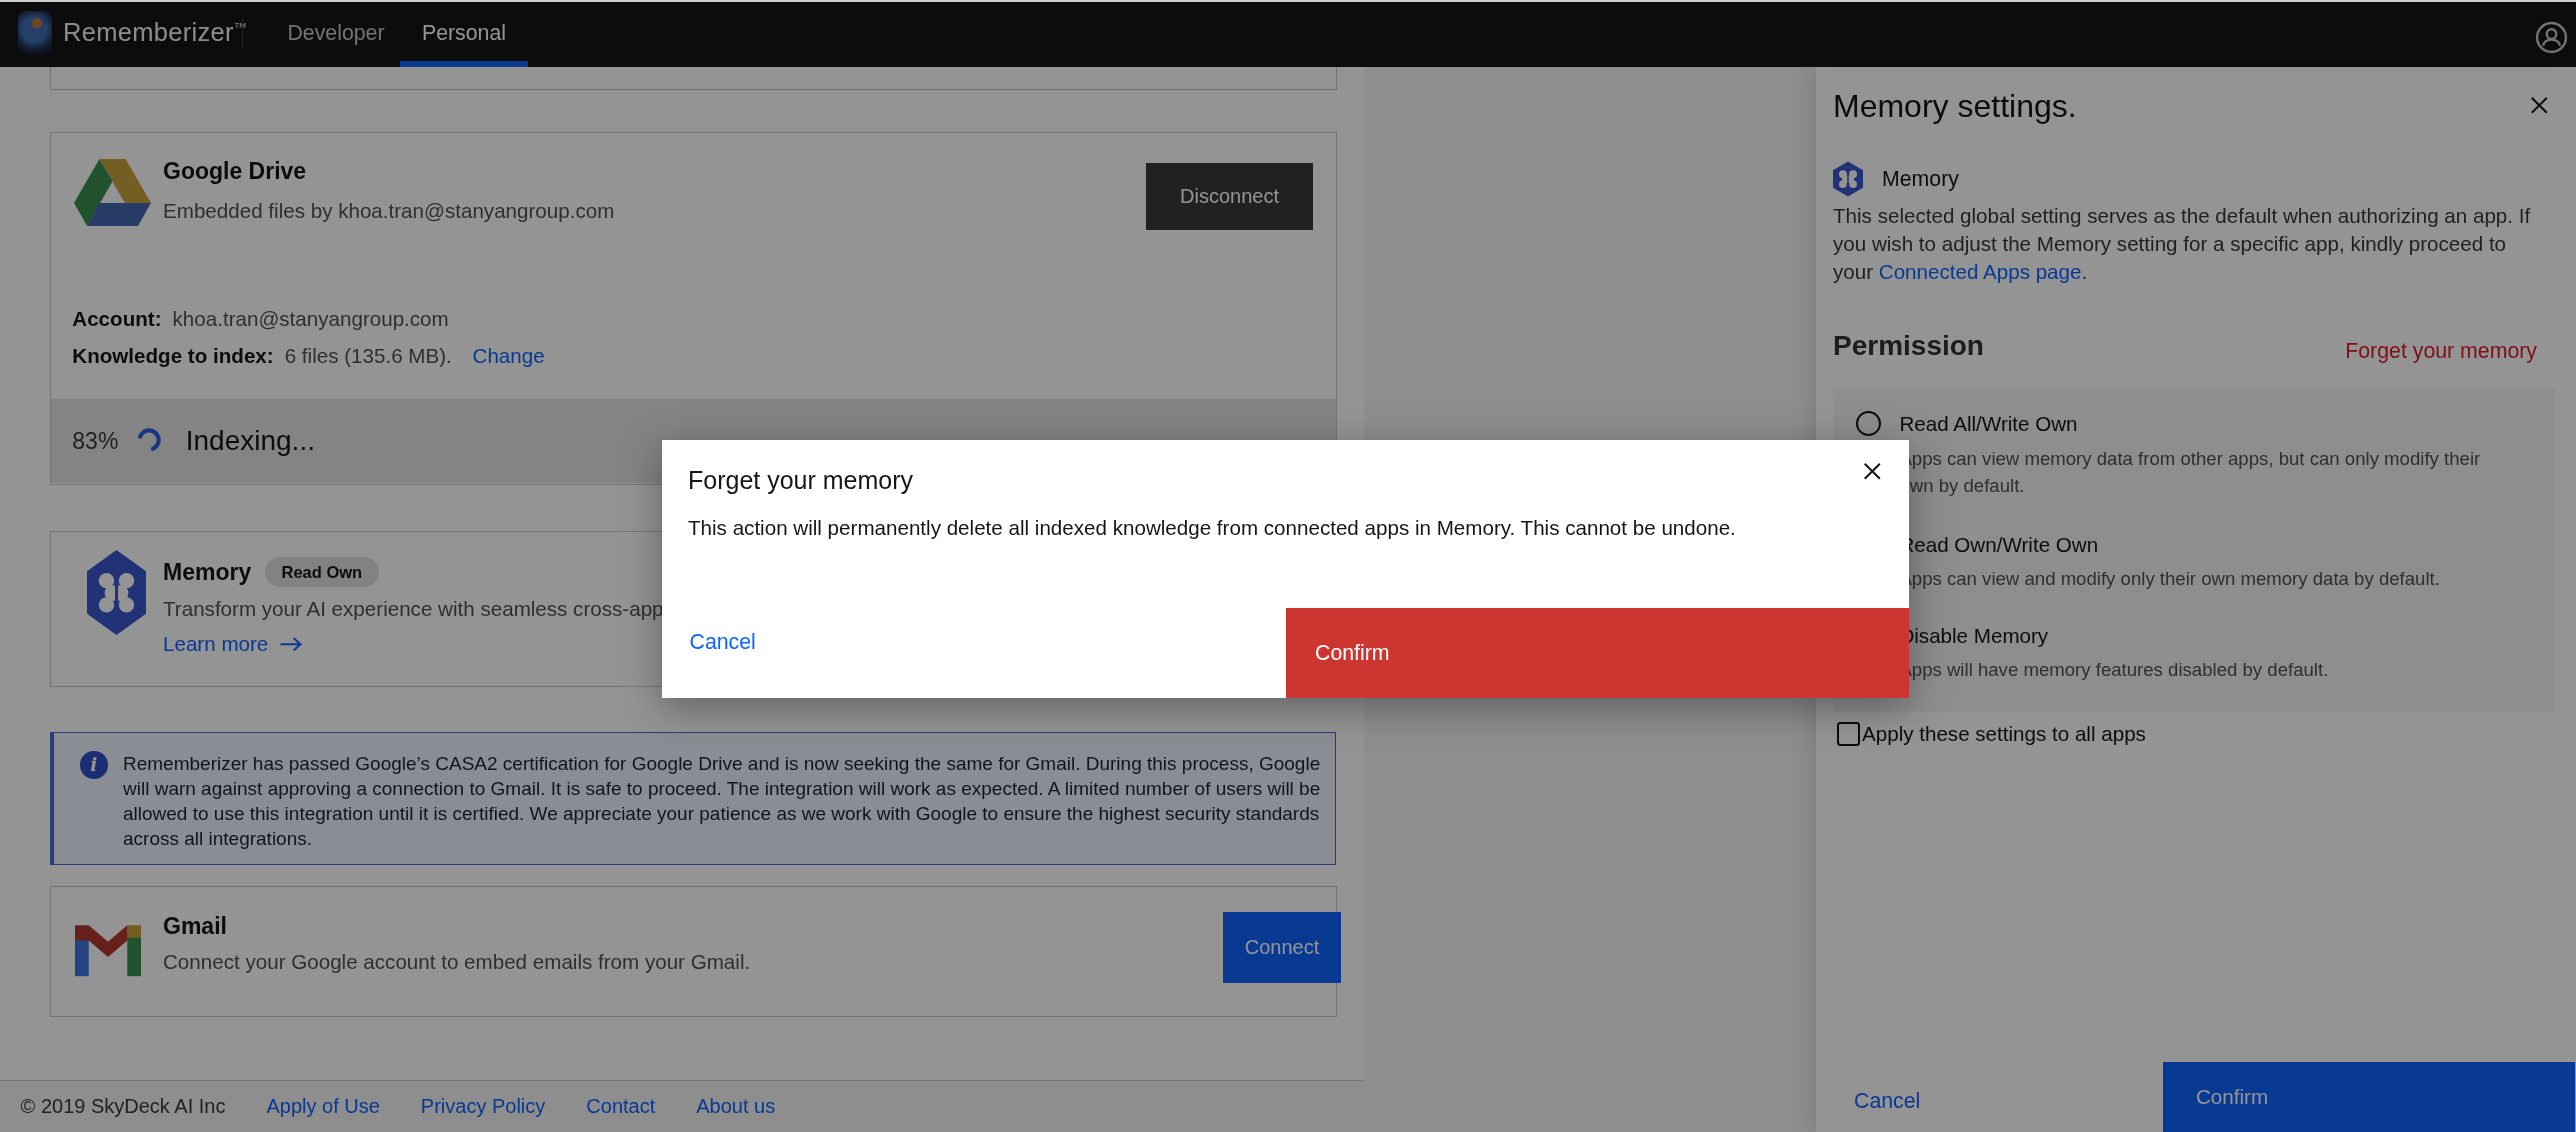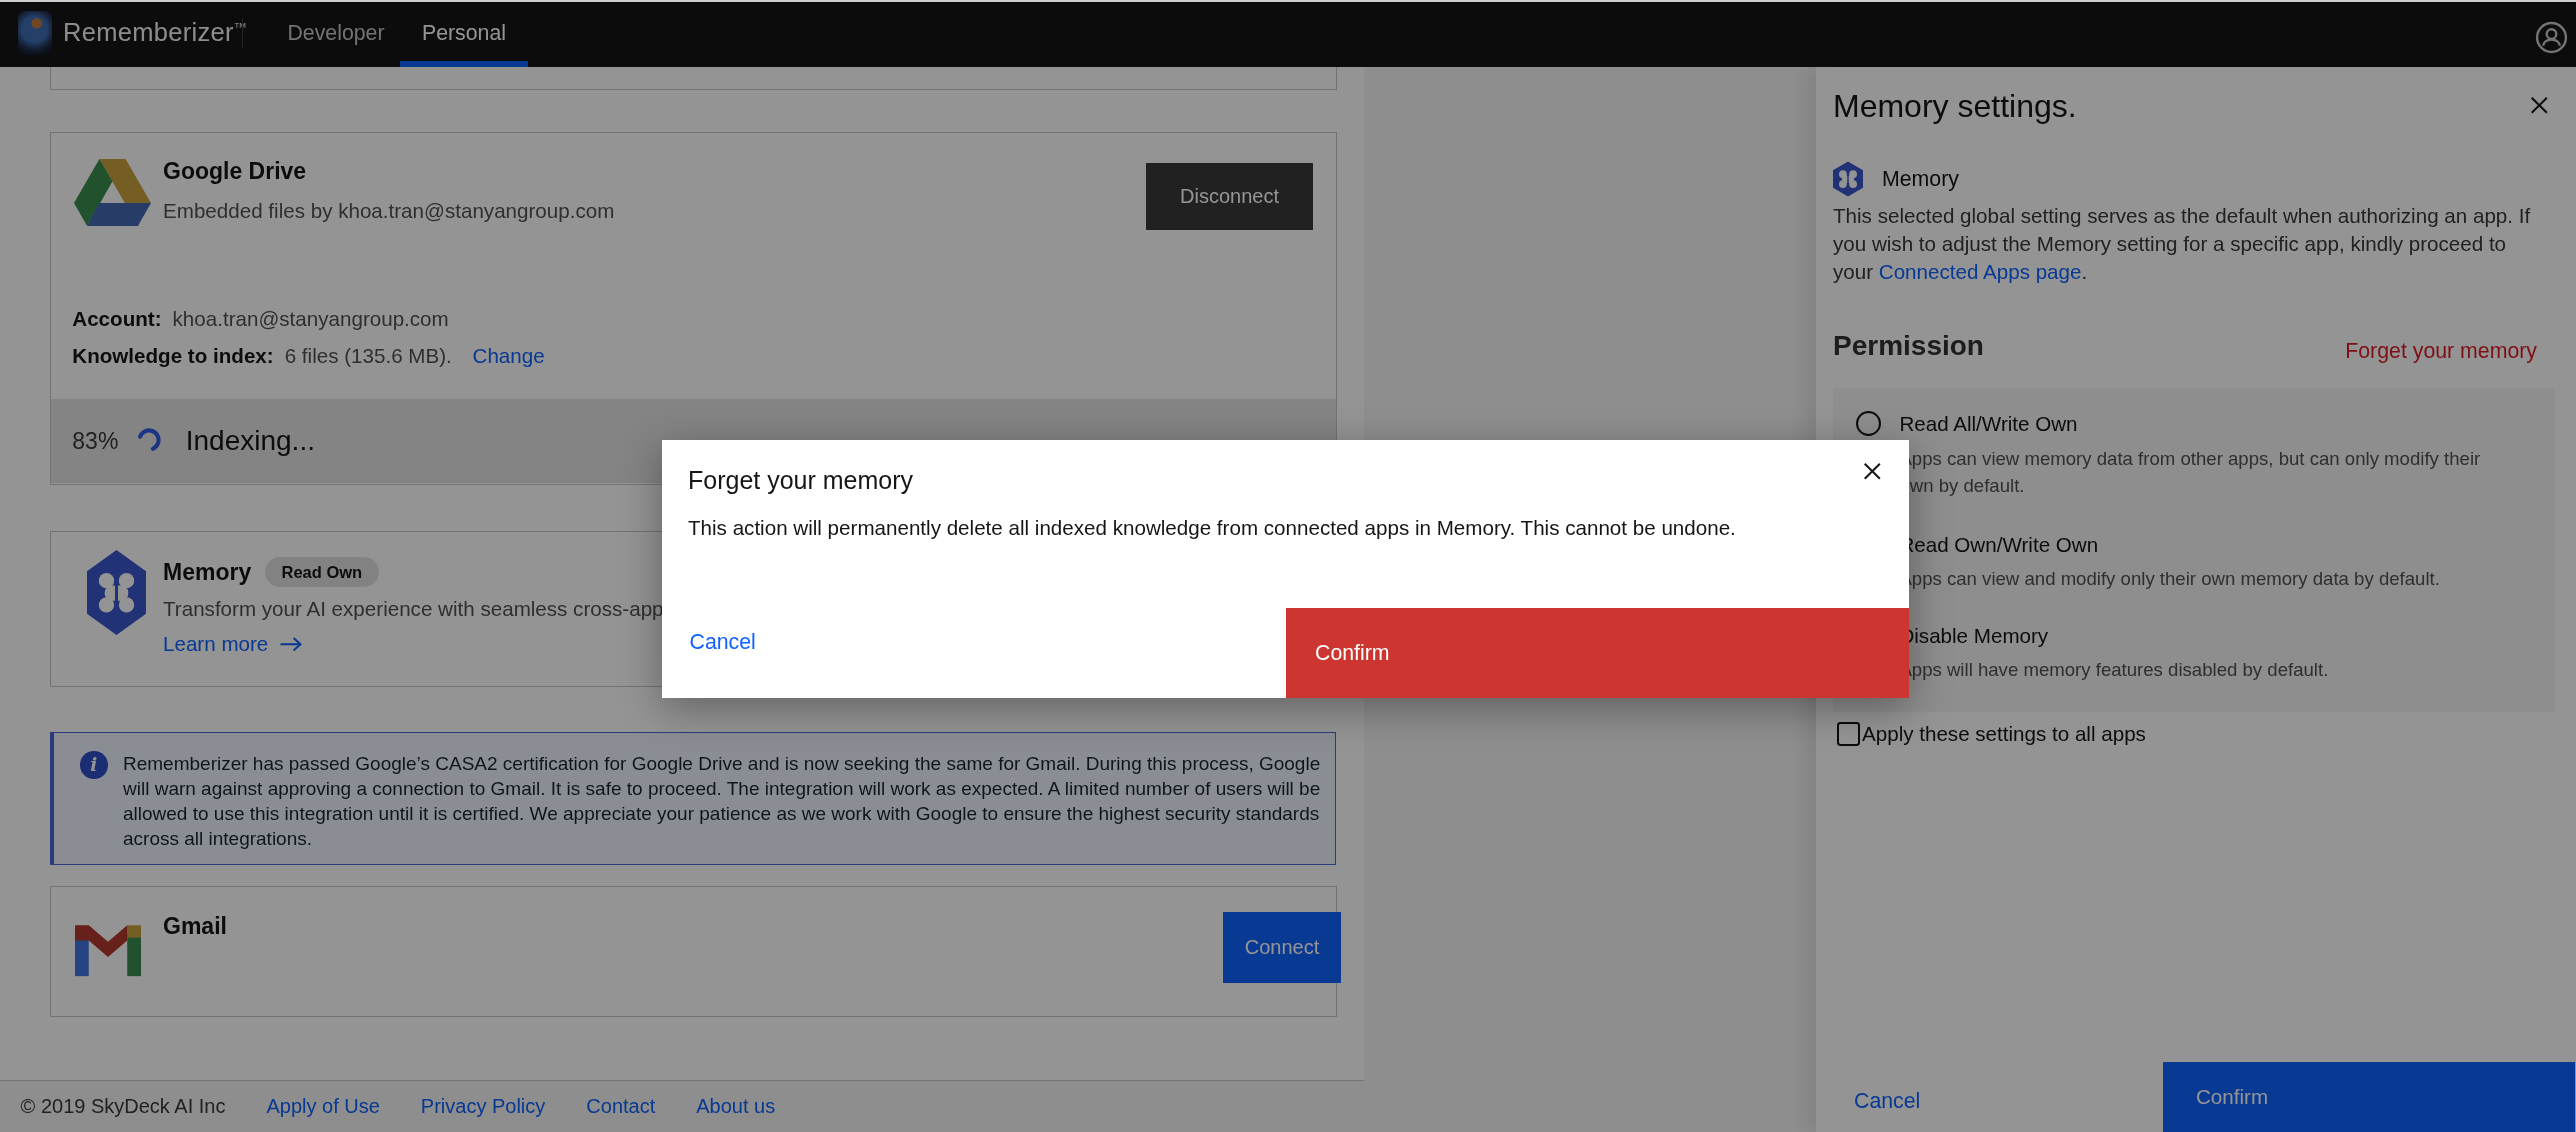--- a/index.html
+++ b/index.html
@@ -196,20 +196,21 @@
   <div class="card card-gmail">
     <div class="gm-icon">
       <svg width="66" height="66" viewBox="0 0 96 96">
         <rect x="0" y="26" width="20" height="60" fill="#4374e0"></rect>
         <rect x="76" y="26" width="20" height="60" fill="#3c8d4e"></rect>
         <polygon points="76,12 96,12 96,30 76,30" fill="#c9a23e"></polygon>
         <polygon points="0,12 20,12 48,36 76,12 76,34 48,58 20,34 0,34" fill="#b3382f"></polygon>
       </svg>
     </div>
     <div class="card-title" style="top:26px">Gmail</div>
+    <div class="card-sub" style="top:63px">Connect your Google account to embed emails from your Gmail.</div>
     <div class="btn-primary">Connect</div>
   </div>
 </div>
 
 <div class="footer">
   <span class="copy">© 2019 SkyDeck AI Inc</span>
   <a class="link">Apply of Use</a>
   <a class="link">Privacy Policy</a>
   <a class="link">Contact</a>
   <a class="link">About us</a>

